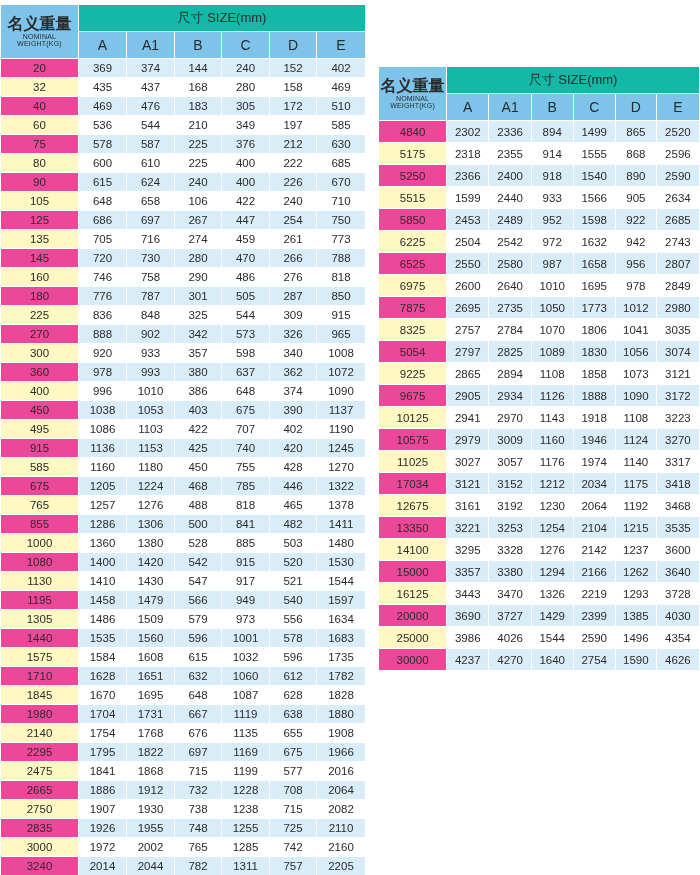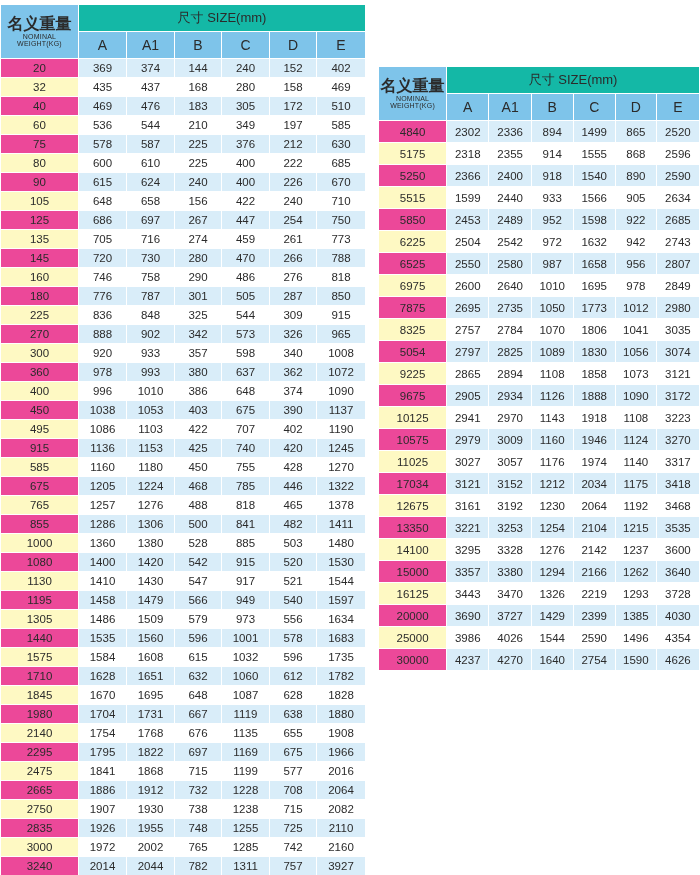--- a/index.html
+++ b/index.html
@@ -194,21 +194,21 @@
           <td class="cell">624</td>
           <td class="cell">240</td>
           <td class="cell">400</td>
           <td class="cell">226</td>
           <td class="cell">670</td>
         </tr>
         <tr class="even">
           <td class="cell first">105</td>
           <td class="cell">648</td>
           <td class="cell">658</td>
-          <td class="cell">156</td>
+          <td class="cell">106</td>
           <td class="cell">422</td>
           <td class="cell">240</td>
           <td class="cell">710</td>
         </tr>
         <tr class="odd">
           <td class="cell first">125</td>
           <td class="cell">686</td>
           <td class="cell">697</td>
           <td class="cell">267</td>
           <td class="cell">447</td>
@@ -512,21 +512,21 @@
           <td class="cell">742</td>
           <td class="cell">2160</td>
         </tr>
         <tr class="odd">
           <td class="cell first">3240</td>
           <td class="cell">2014</td>
           <td class="cell">2044</td>
           <td class="cell">782</td>
           <td class="cell">1311</td>
           <td class="cell">757</td>
-          <td class="cell">3927</td>
+          <td class="cell">2205</td>
         </tr>
       </tbody>
   </table>
 
   <table class="spec" id="table-right">
     <colgroup>
       <col class="c-first">
         <col class="c-a">
         <col class="c-a1">
         <col class="c-b">

